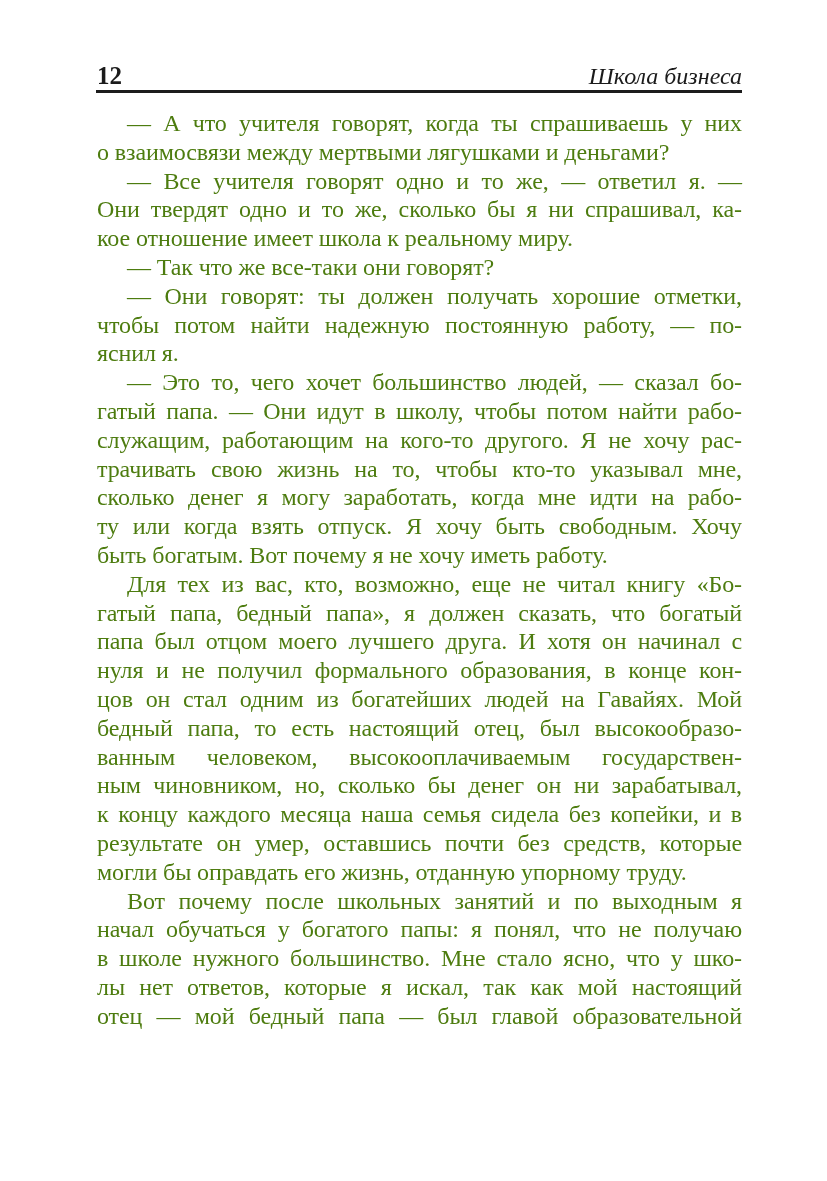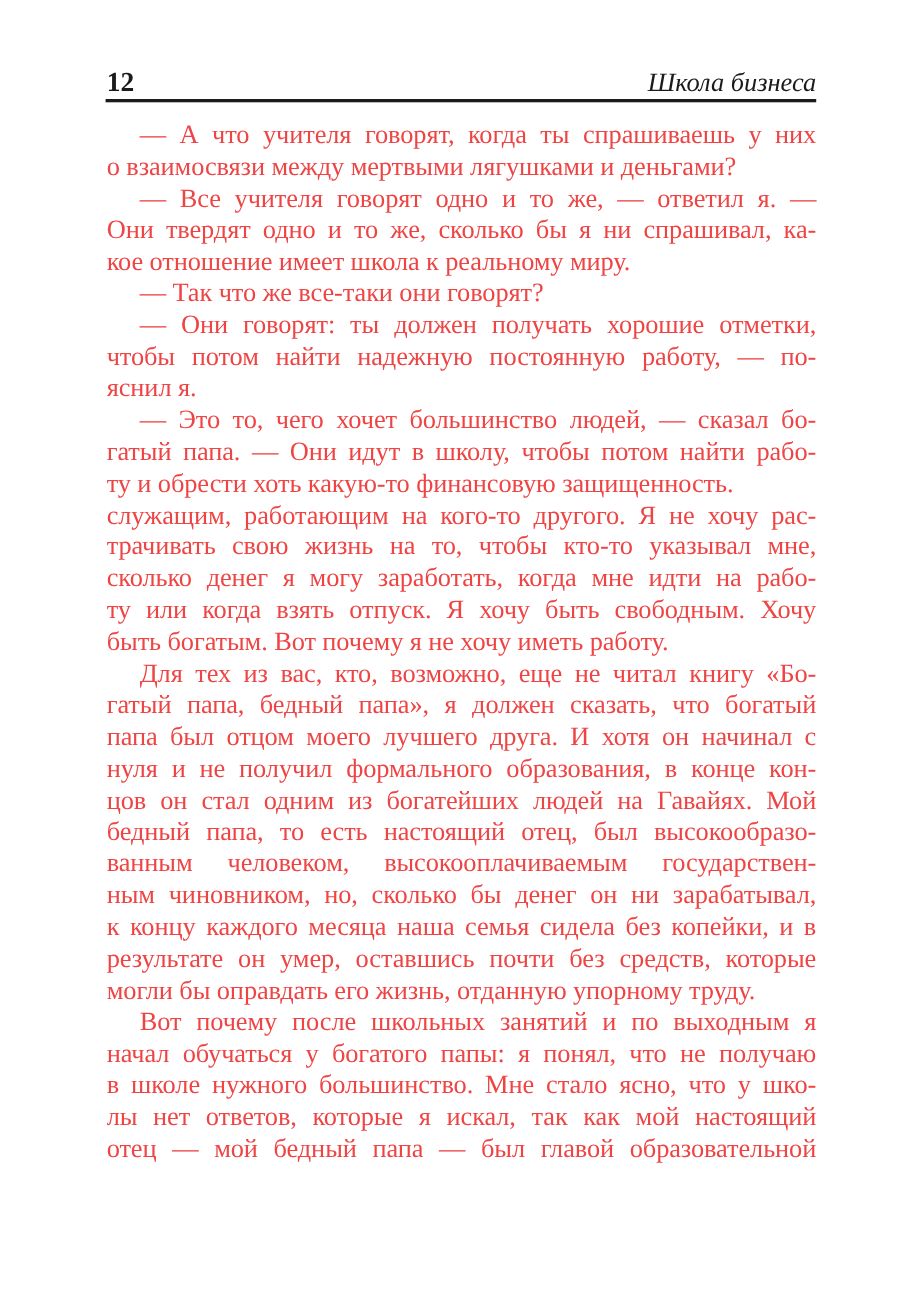--- a/index.html
+++ b/index.html
@@ -46,21 +46,21 @@
     width: 646px;
     height: 3px;
     background: #1c1c1c;
   }
   .body-text {
     position: absolute;
     left: 97px;
     top: 109px;
     width: 645px;
     font-size: 24px;
-    color: #ef4444;
+    color: #4d7c0f;
     letter-spacing: -0.1px;
   }
   .paragraph {
     margin: 0;
     padding: 0;
   }
   .text-line {
     height: 28.8px;
     line-height: 28.8px;
     text-align: justify;
@@ -102,21 +102,20 @@
         <div class="text-line first last">— Так что же все-таки они говорят?</div>
       </div>
       <div class="paragraph">
         <div class="text-line first">— Они говорят: ты должен получать хорошие отметки,</div>
         <div class="text-line">чтобы потом найти надежную постоянную работу, — по-</div>
         <div class="text-line last">яснил я.</div>
       </div>
       <div class="paragraph">
         <div class="text-line first">— Это то, чего хочет большинство людей, — сказал бо-</div>
         <div class="text-line">гатый папа. — Они идут в школу, чтобы потом найти рабо-</div>
-        <div class="text-line last">ту и обрести хоть какую-то финансовую защищенность.</div>
       </div>
       <div class="paragraph">
         <div class="text-line">служащим, работающим на кого-то другого. Я не хочу рас-</div>
         <div class="text-line">трачивать свою жизнь на то, чтобы кто-то указывал мне,</div>
         <div class="text-line">сколько денег я могу заработать, когда мне идти на рабо-</div>
         <div class="text-line">ту или когда взять отпуск. Я хочу быть свободным. Хочу</div>
         <div class="text-line last">быть богатым. Вот почему я не хочу иметь работу.</div>
       </div>
       <div class="paragraph">
         <div class="text-line first">Для тех из вас, кто, возможно, еще не читал книгу «Бо-</div>

